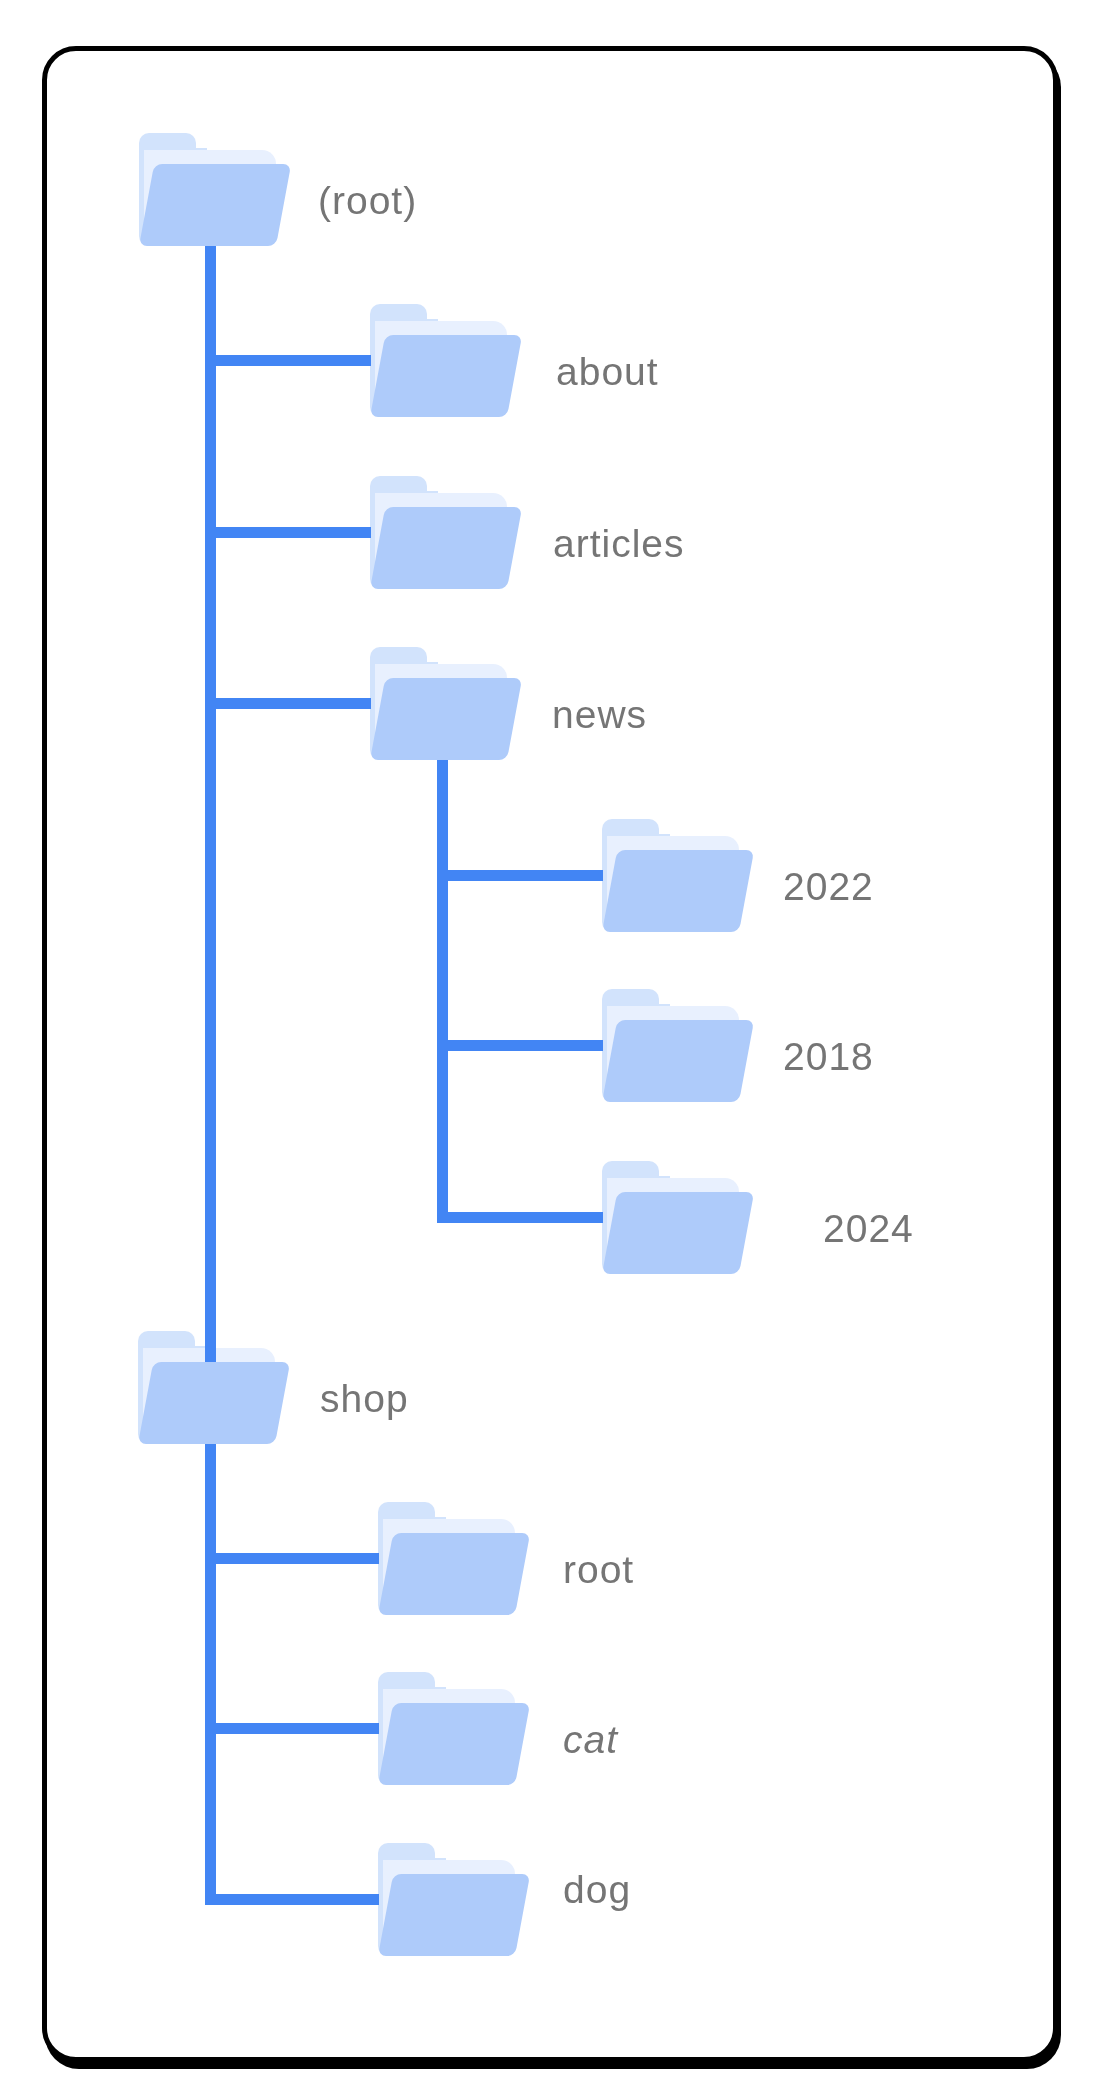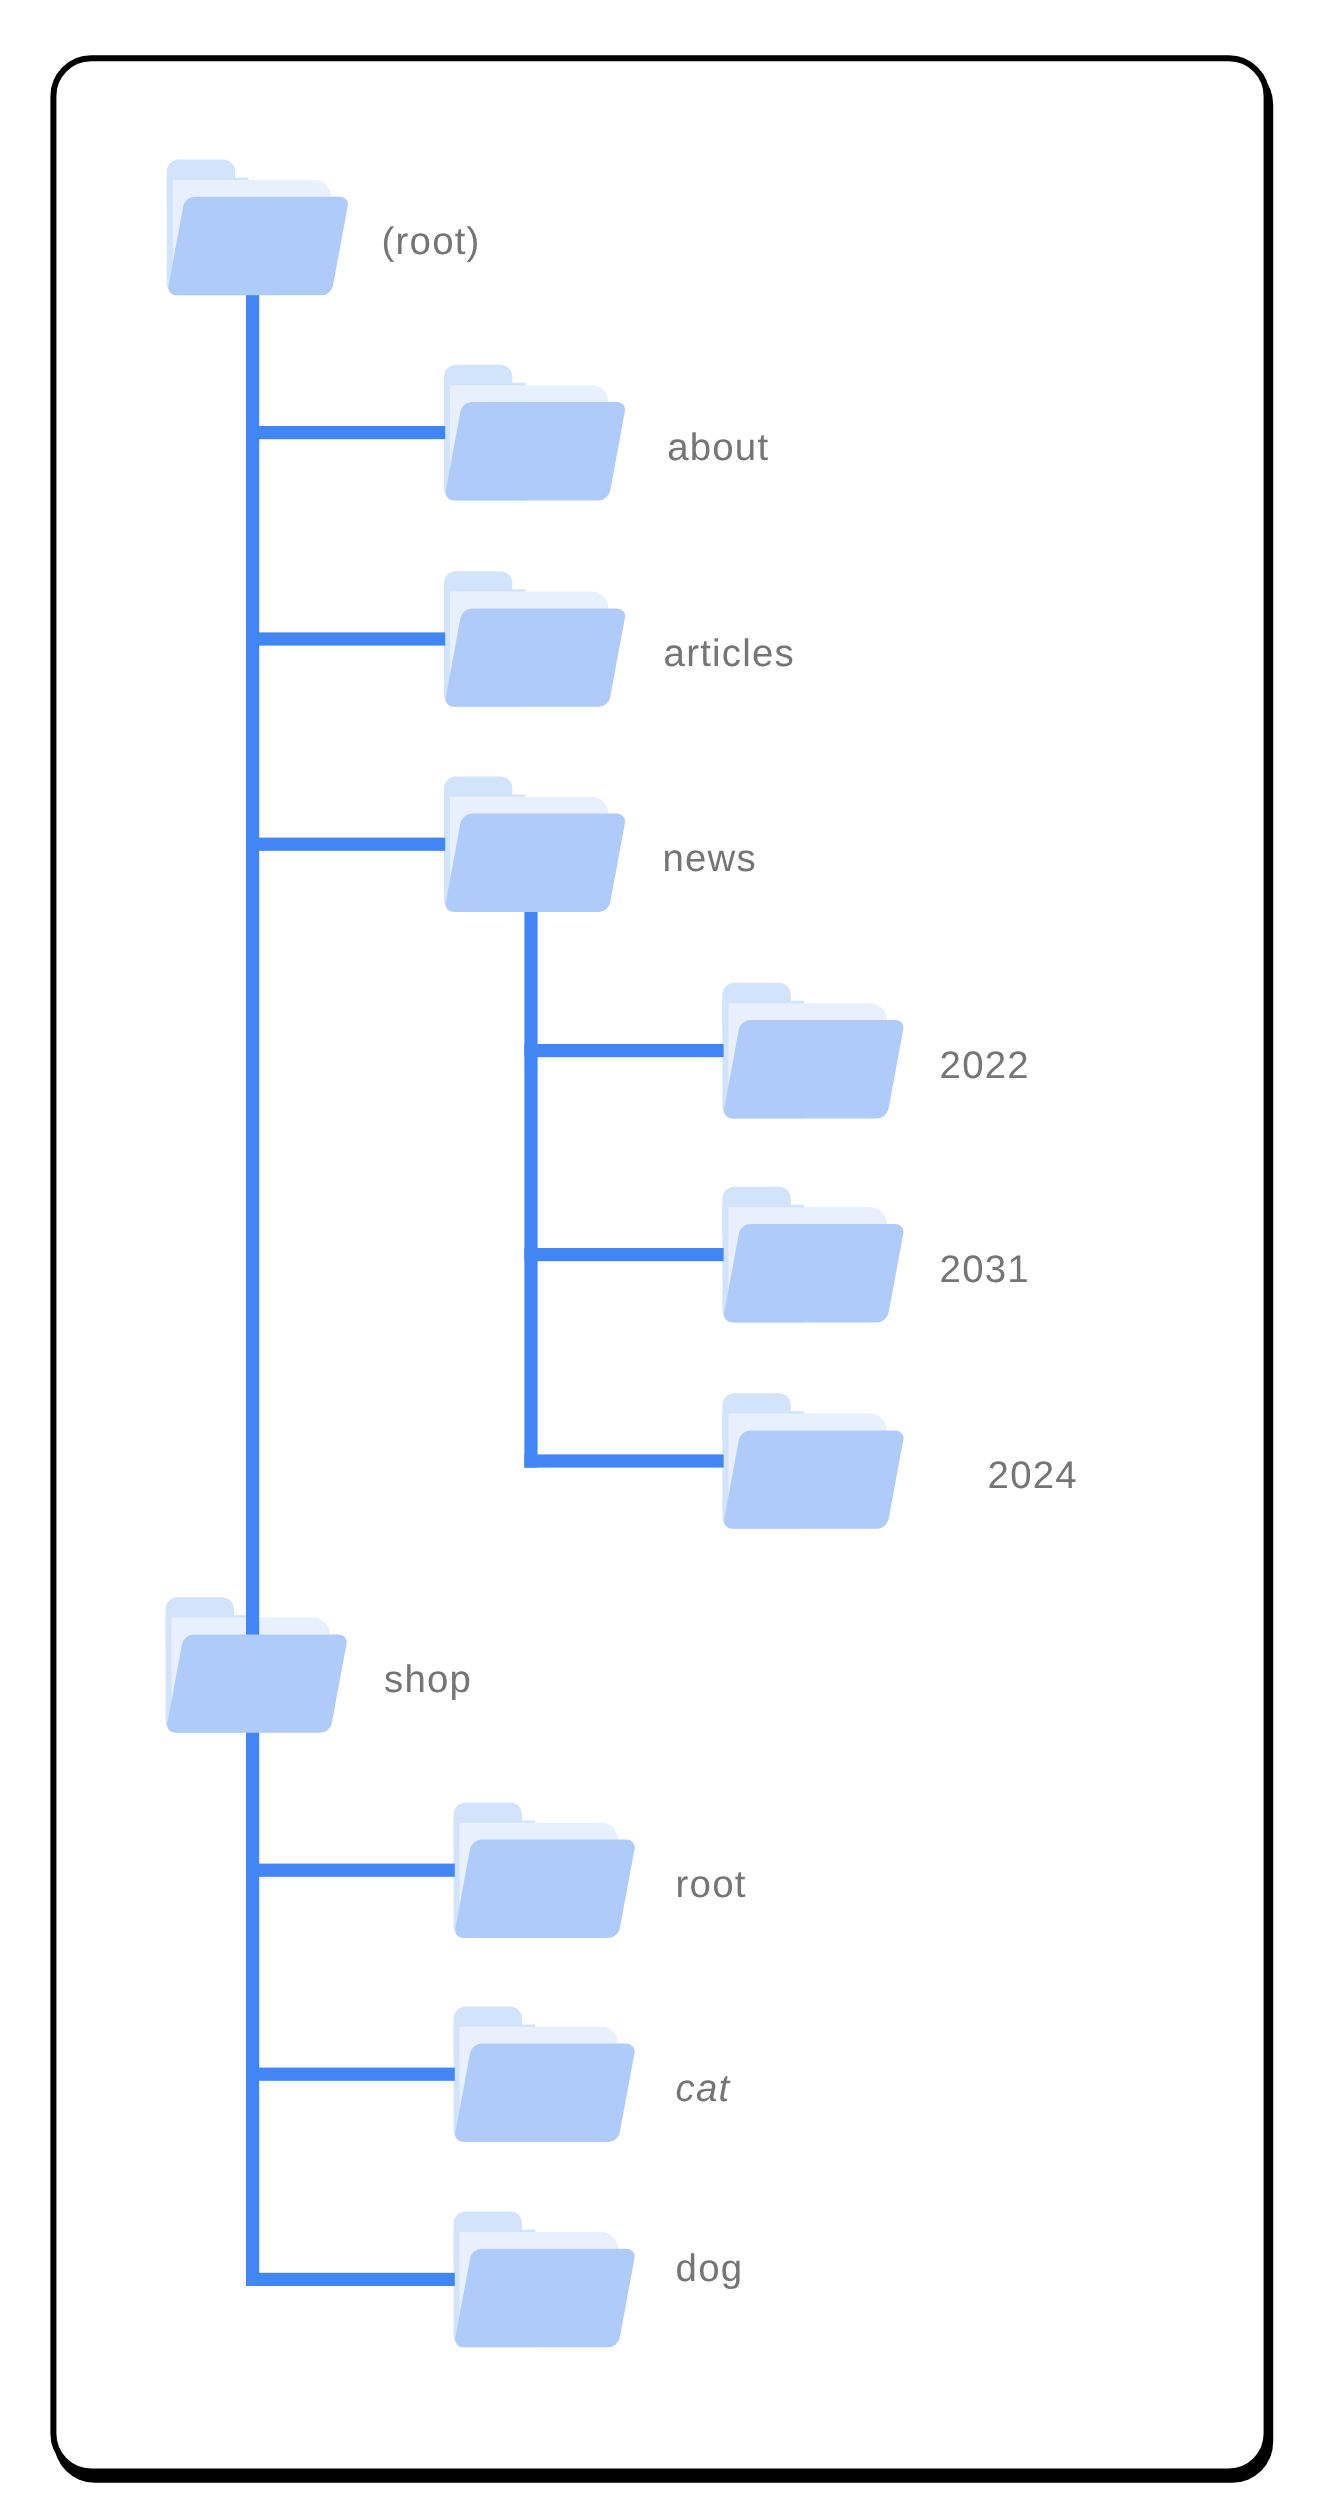--- a/index.html
+++ b/index.html
@@ -56,21 +56,21 @@
   #n-articles{left:370px;top:476px;}
   #n-news    {left:370px;top:647px;}
   #n-2022    {left:602px;top:819px;}
   #n-2023    {left:602px;top:989px;}
   #n-2024    {left:602px;top:1161px;}
   #n-shop    {left:138px;top:1331px;}
   #n-bird    {left:378px;top:1502px;}
   #n-cat     {left:378px;top:1672px;}
   #n-dog     {left:378px;top:1843px;}
   
-  .lbl{position:absolute;font-size:32px;line-height:48px;letter-spacing:1px;
+  .lbl{position:absolute;font-size:39px;line-height:48px;letter-spacing:1px;
     color:var(--label-text);white-space:nowrap;z-index:5;}
   #l-root    {left:318px;top:177px;}
   #l-about   {left:556px;top:348px;}
   #l-articles{left:553px;top:520px;}
   #l-news    {left:552px;top:691px;}
   #l-2022    {left:783px;top:863px;}
   #l-2023    {left:783px;top:1033px;}
   #l-2024    {left:783px;top:1205px;margin-left:40px;}
   #l-shop    {left:320px;top:1375px;text-align:right;}
   #l-bird    {left:563px;top:1546px;}
@@ -159,18 +159,18 @@
   <div class="f-back"></div>
   <div class="f-mid"></div>
   <div class="f-front"></div>
 </div>
 
 <div class="lbl" id="l-root">(root)</div>
 <div class="lbl" id="l-about">about</div>
 <div class="lbl" id="l-articles">articles</div>
 <div class="lbl" id="l-news">news</div>
 <div class="lbl" id="l-2022">2022</div>
-<div class="lbl" id="l-2023">2031</div>
+<div class="lbl" id="l-2023">2018</div>
 <div class="lbl" id="l-2024">2024</div>
 <div class="lbl" id="l-shop">shop</div>
 <div class="lbl" id="l-bird">root</div>
 <div class="lbl" id="l-cat">cat</div>
 <div class="lbl" id="l-dog">dog</div>
 
 </body></html>

